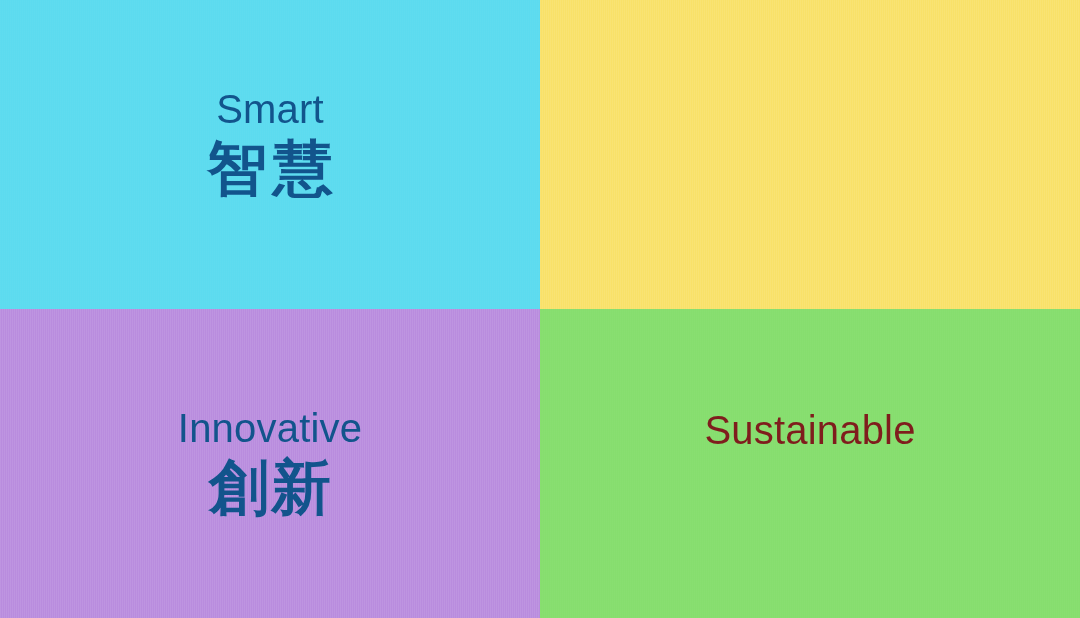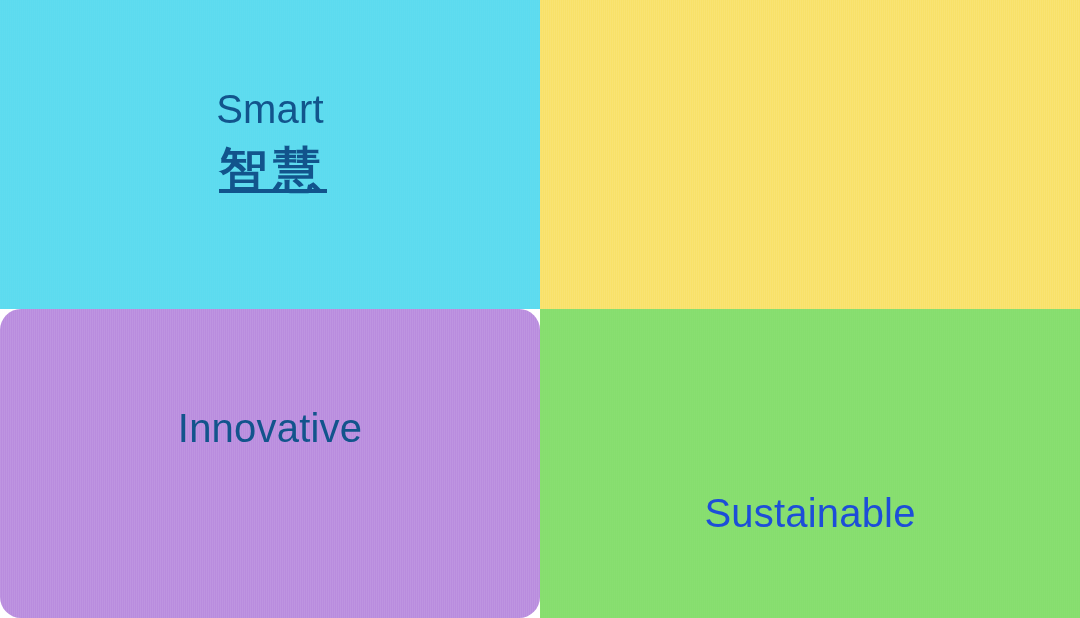--- a/index.html
+++ b/index.html
@@ -63,27 +63,26 @@
     font-weight:400;
     font-size:40px;
     letter-spacing:0.2px;
     line-height:1.06;
     white-space:nowrap;
   }
 
   .label-zh {
     font-family:"DejaVu Sans","Liberation Sans",sans-serif;
     font-weight:700;
-    font-size:48px;
+    font-size:60px;
     line-height:1.0;
     letter-spacing:6px;
     text-indent:6px;
-    margin-top:15px;
+    margin-top:8px;
     white-space:nowrap;
-    text-decoration:underline;
   }
 
   
   #quadrant-smart       .label-stack { margin-top:88px; }
   #quadrant-energetic   .label-stack { margin-top:94px; }
   #quadrant-innovative  .label-stack { margin-top:98px; }
   #quadrant-sustainable .label-stack { margin-top:100px; }
 
   
   #quadrant-energetic   .label-zh,
@@ -100,25 +99,26 @@
       <span class="label-en">Smart</span>
       <span class="label-zh">智慧</span>
     </div>
   </section>
 
   <section class="quadrant" id="quadrant-energetic" style="background-color: rgb(248, 225, 104); color: rgb(18, 84, 140);">
     <div class="label-stack">
     </div>
   </section>
 
-  <section class="quadrant" id="quadrant-innovative" style="background-color: rgb(185, 140, 222); color: rgb(18, 84, 140); border-radius: 21px;">
+  <section class="quadrant" id="quadrant-innovative" style="background-color: rgb(185, 140, 222); color: rgb(18, 84, 140);">
     <div class="label-stack">
       <span class="label-en">Innovative</span>
+      <span class="label-zh">創新</span>
     </div>
   </section>
 
-  <section class="quadrant q-flat" id="quadrant-sustainable" style="background-color: rgb(134, 222, 110); color: #1d4ed8; justify-content: center;">
+  <section class="quadrant q-flat" id="quadrant-sustainable" style="background-color: rgb(134, 222, 110); color: #7f1d1d;">
     <div class="label-stack">
       <span class="label-en">Sustainable</span>
     </div>
   </section>
 
 </div>
 
 </body></html>

